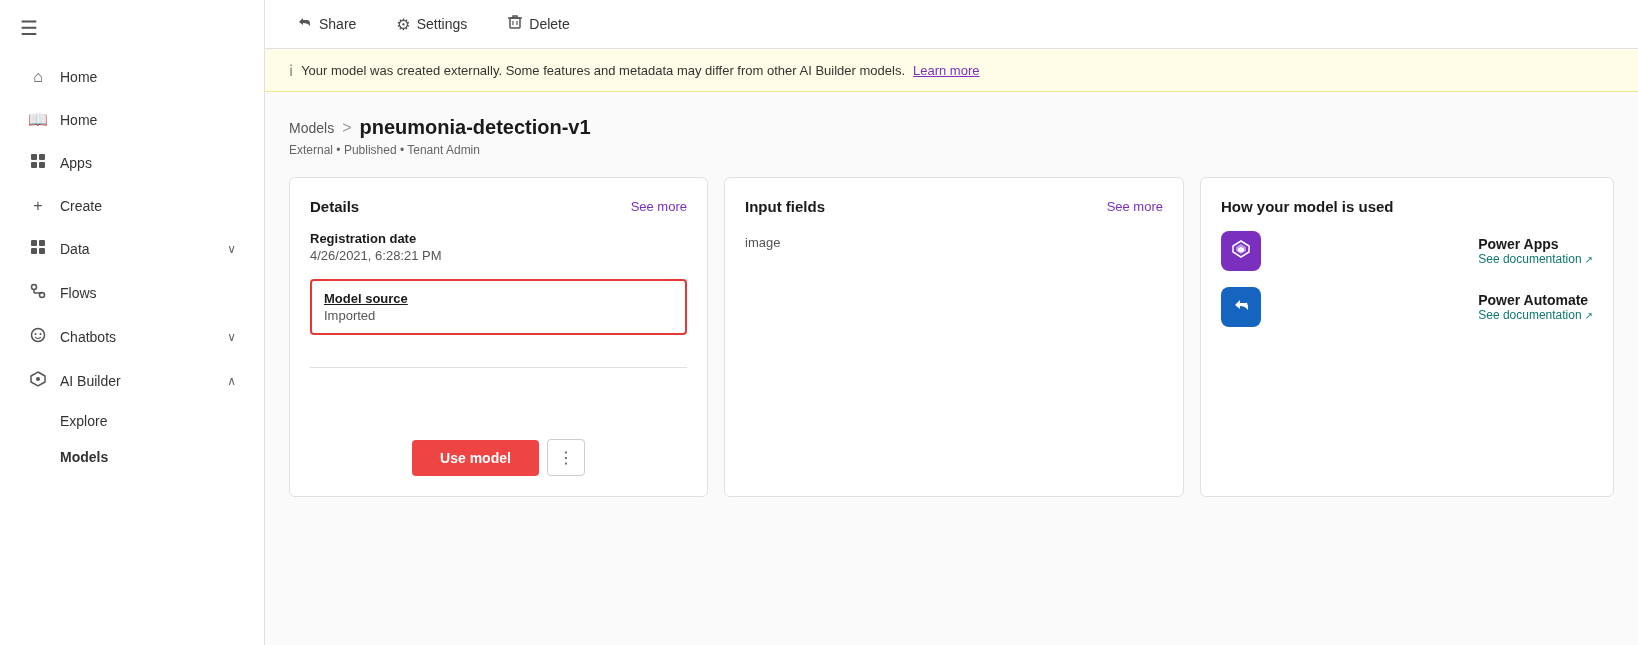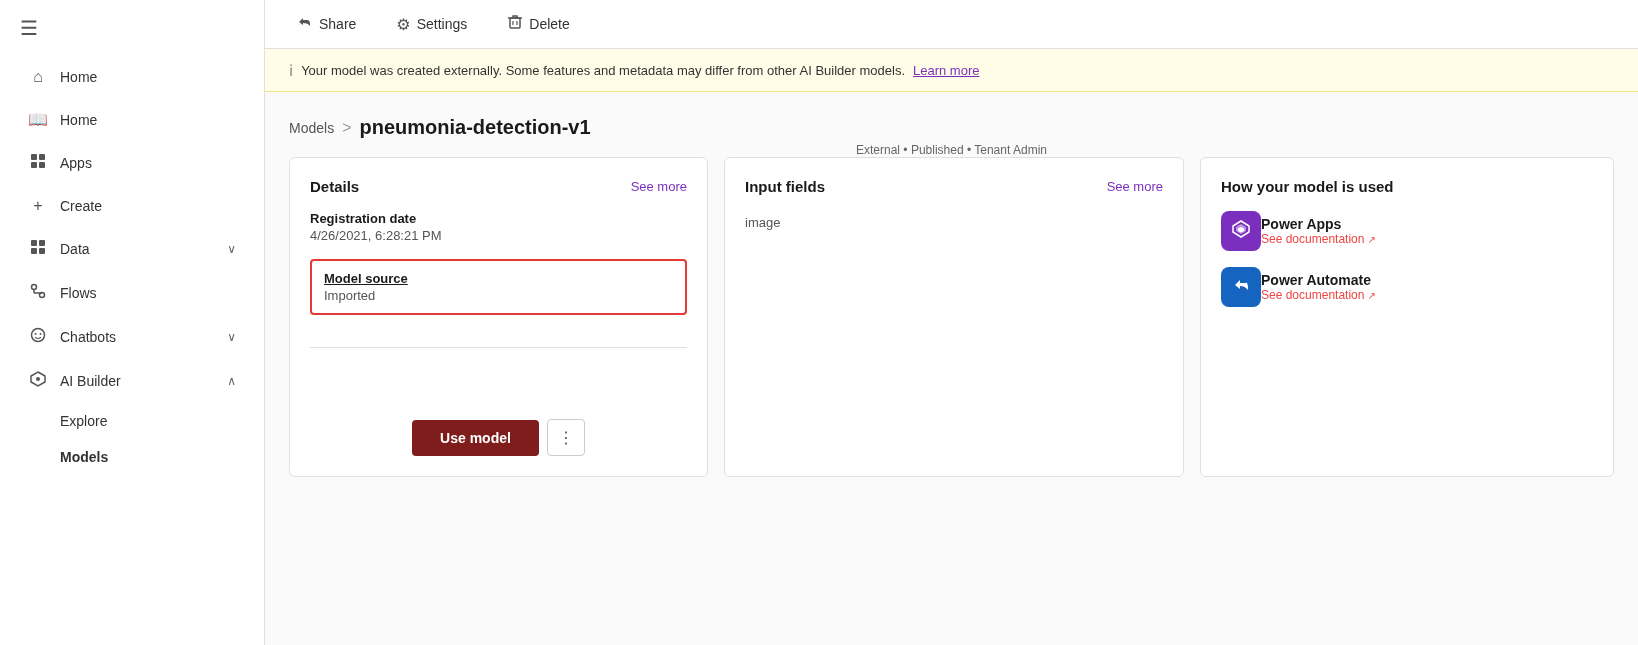--- a/index.html
+++ b/index.html
@@ -114,21 +114,21 @@
       color: #555;
       margin-bottom: 4px;
     }
     .breadcrumb-link { color: #555; cursor: pointer; }
     .breadcrumb-separator { color: #999; font-size: 16px; }
     .breadcrumb-current { font-weight: 700; font-size: 20px; color: #1a1a1a; }
 
     .page-subtitle {
       font-size: 12px;
       color: #666;
-      text-align: center;
+      margin-bottom: 20px;
     }
 
     
     .cards-row {
       display: flex;
       gap: 16px;
       align-items: flex-start;
     }
 
     .card {
@@ -212,21 +212,21 @@
     .card-footer {
       display: flex;
       justify-content: center;
       align-items: center;
       gap: 8px;
       margin-top: auto;
       padding-top: 16px;
     }
 
     .use-model-btn {
-      background: #7f1d1d;
+      background: #ef4444;
       color: #fff;
       border: none;
       padding: 10px 28px;
       border-radius: 4px;
       font-size: 14px;
       font-weight: 600;
       cursor: pointer;
     }
 
     .more-options-btn {
@@ -243,42 +243,43 @@
     .field-tag {
       font-size: 13px;
       color: #555;
       padding: 4px 0;
     }
 
     
     .usage-item {
       display: flex;
       align-items: center;
-      gap: 0;
+      gap: 8px;
       margin-bottom: 16px;
+      justify-content: space-between;
     }
 
     .usage-icon-box {
       width: 40px;
       height: 40px;
       border-radius: 8px;
       display: flex;
       align-items: center;
       justify-content: center;
       flex-shrink: 0;
     }
 
     .usage-icon-box.purple { background: #7b2fbe; }
     .usage-icon-box.blue { background: #1565c0; }
 
     .usage-icon { color: #fff; font-size: 18px; }
 
     .usage-info { display: flex; flex-direction: column; }
     .usage-name { font-size: 14px; font-weight: 600; color: #1a1a1a; }
-    .usage-link { color: #ef4444; font-size: 12px; text-decoration: none; cursor: pointer; display: flex; align-items: center; gap: 3px; }
+    .usage-link { color: #0f766e; font-size: 12px; text-decoration: none; cursor: pointer; display: flex; align-items: center; gap: 3px; }
     .ext-icon { font-size: 10px; }
   </style>
 </head>
 <body>
 
 <nav class="sidebar">
   <div class="sidebar-header">
     <span class="hamburger-icon">☰</span>
   </div>
 

